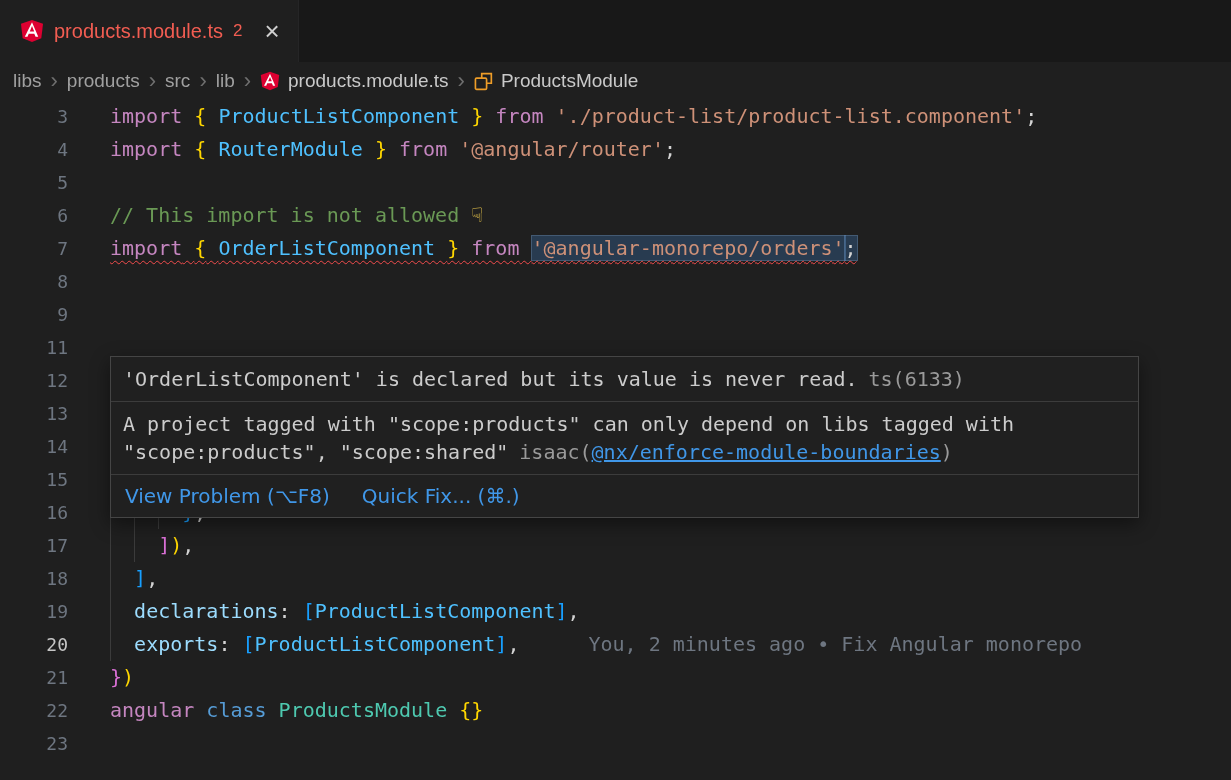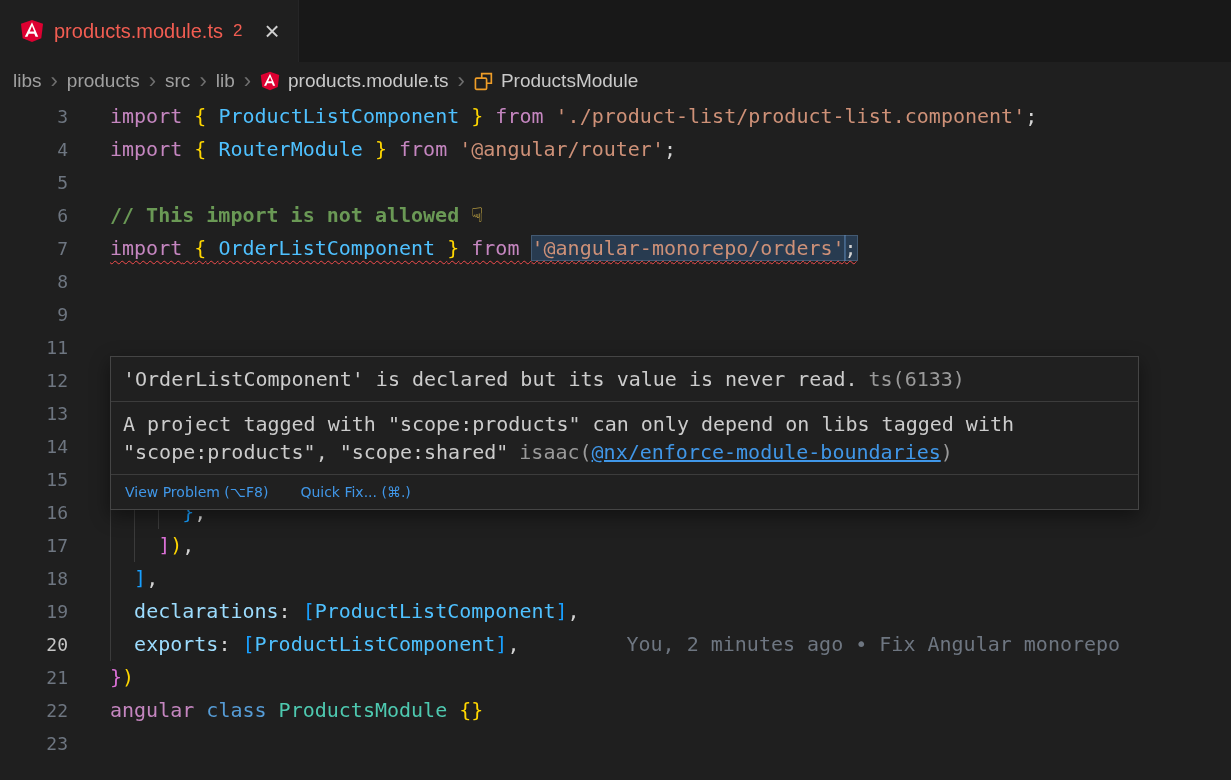--- a/index.html
+++ b/index.html
@@ -35,43 +35,43 @@
   .line.active .ln { color:var(--c-gutter-active,#c6c6c6); }
   .codeln { position:relative; margin-left:42px; font:20px/33px "DejaVu Sans Mono", monospace; white-space:pre; color:var(--c-pun,#d4d4d4); cursor:text; }
   .guide { position:absolute; top:0; bottom:0; width:1px; background:#3b3b3b; }
 
   .kw     { color:var(--c-kw,#c586c0); }
   .kw2    { color:var(--c-kw2,#569cd6); }
   .cls    { color:var(--c-cls,#4fc1ff); }
   .clsdef { color:var(--c-clsdef,#4ec9b0); }
   .prop   { color:var(--c-prop,#9cdcfe); }
   .str    { color:var(--c-str,#ce9178); }
-  .cmt    { color:var(--c-cmt,#6a9955);font-weight:bold; }
+  .cmt    { color:var(--c-cmt,#6a9955); }
   .pun    { color:var(--c-pun,#d4d4d4); }
   .b1 { color:var(--c-b1,#ffd700); } .b2 { color:var(--c-b2,#da70d6); } .b3 { color:var(--c-b3,#179fff); }
-  .blame  { color:var(--c-blame,#6e7681); margin-left:107px; }
+  .blame  { color:var(--c-blame,#6e7681); margin-left:69px; }
   .emoji  { font-family:"DejaVu Sans",sans-serif; color:var(--c-emoji,#e7c44b); }
   .sq { text-decoration:underline; text-decoration-style:wavy; text-decoration-color:var(--c-error,#f14c4c); text-decoration-thickness:1.4px; text-underline-offset:5px; }
   .hl { background:rgba(56,103,154,.40); box-shadow:0 0 0 1px rgba(96,139,184,.55);margin-top:44px; }
 
   
   .hover {
     position:absolute; left:110px; top:256px; width:1029px; z-index:10;
     background:var(--c-hover-bg,#202020); border:1px solid var(--c-hover-border,#454545);
     box-shadow:0 6px 18px rgba(0,0,0,.45);
   }
   .hover-section { padding:8px 12px; font:20px/28px "DejaVu Sans Mono", monospace; color:#cccccc; border-top:1px solid #3c3c3c; }
   .hover-section:first-child { border-top:none; }
   .hv-src { color:#9a9a9a; }
   .hv-gap { margin-left:11px; }
   .hv-link { color:var(--c-link,#4097e8); text-decoration:underline; cursor:pointer; }
   .hover-code { max-width:700px; }
   .hv-kw { color:var(--c-kw2,#569cd6); }
   .hv-path { color:var(--c-str,#ce9178); margin-left:12px; }
-  .hover-actions { display:flex; gap:32px; padding:9px 14px; border-top:1px solid #3c3c3c; font-family:"DejaVu Sans",sans-serif; font-size:14px; }
+  .hover-actions { display:flex; gap:32px; padding:9px 14px; border-top:1px solid #3c3c3c; font-family:"DejaVu Sans",sans-serif; font-size:20px; }
   .hover-action { color:var(--c-link,#4097e8); cursor:pointer; }
 </style>
 </head>
 <body>
 
 <div class="tabbar">
   <div class="tab">
     <span class="tab-icon">
         <svg width="24" height="24" viewBox="0 0 250 250">
           <polygon fill="#dd0031" points="125,10 240,50 222,200 125,240 28,200 10,50"></polygon>

